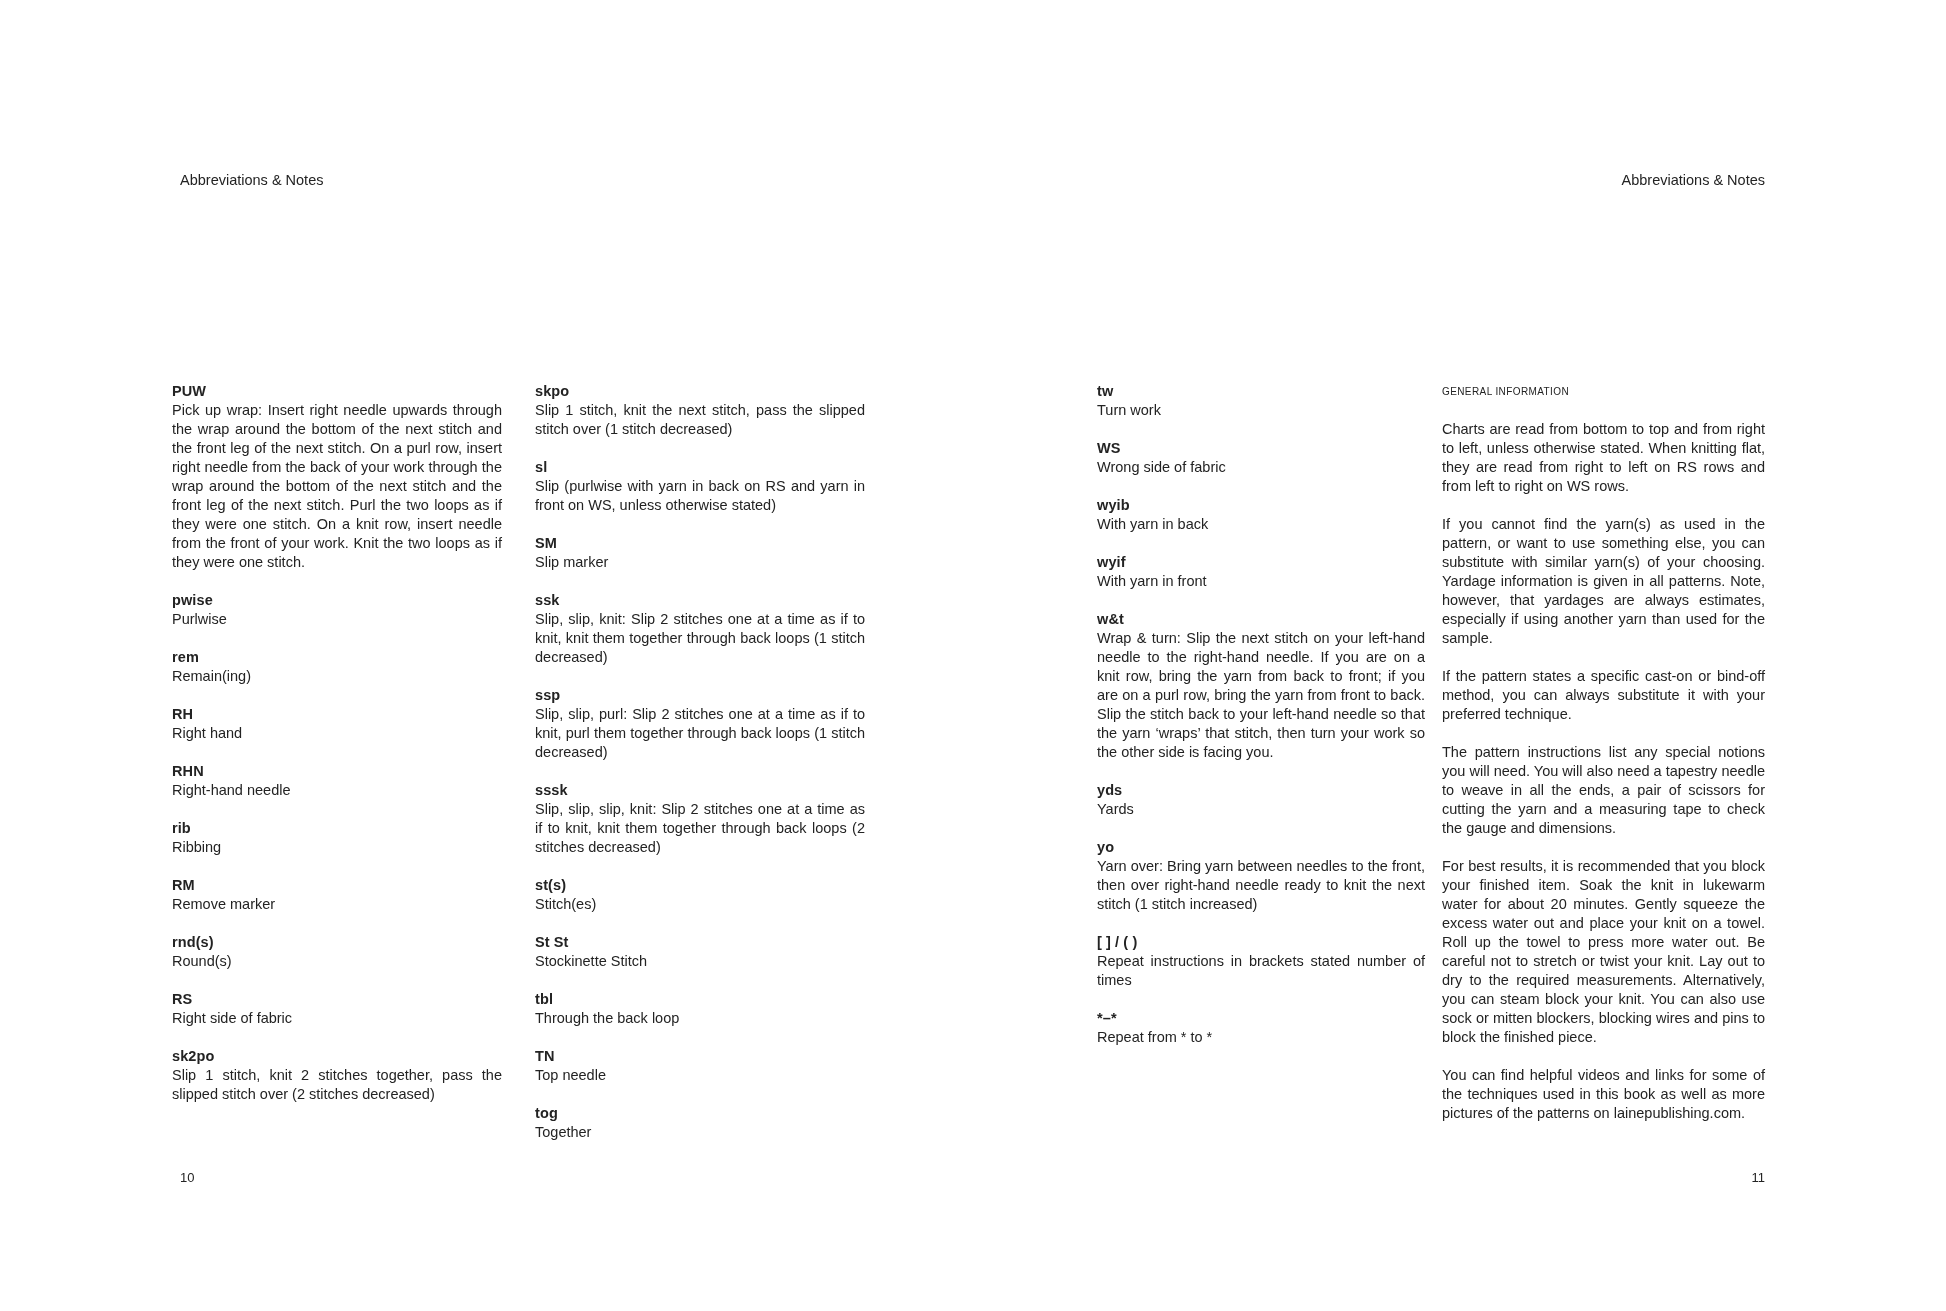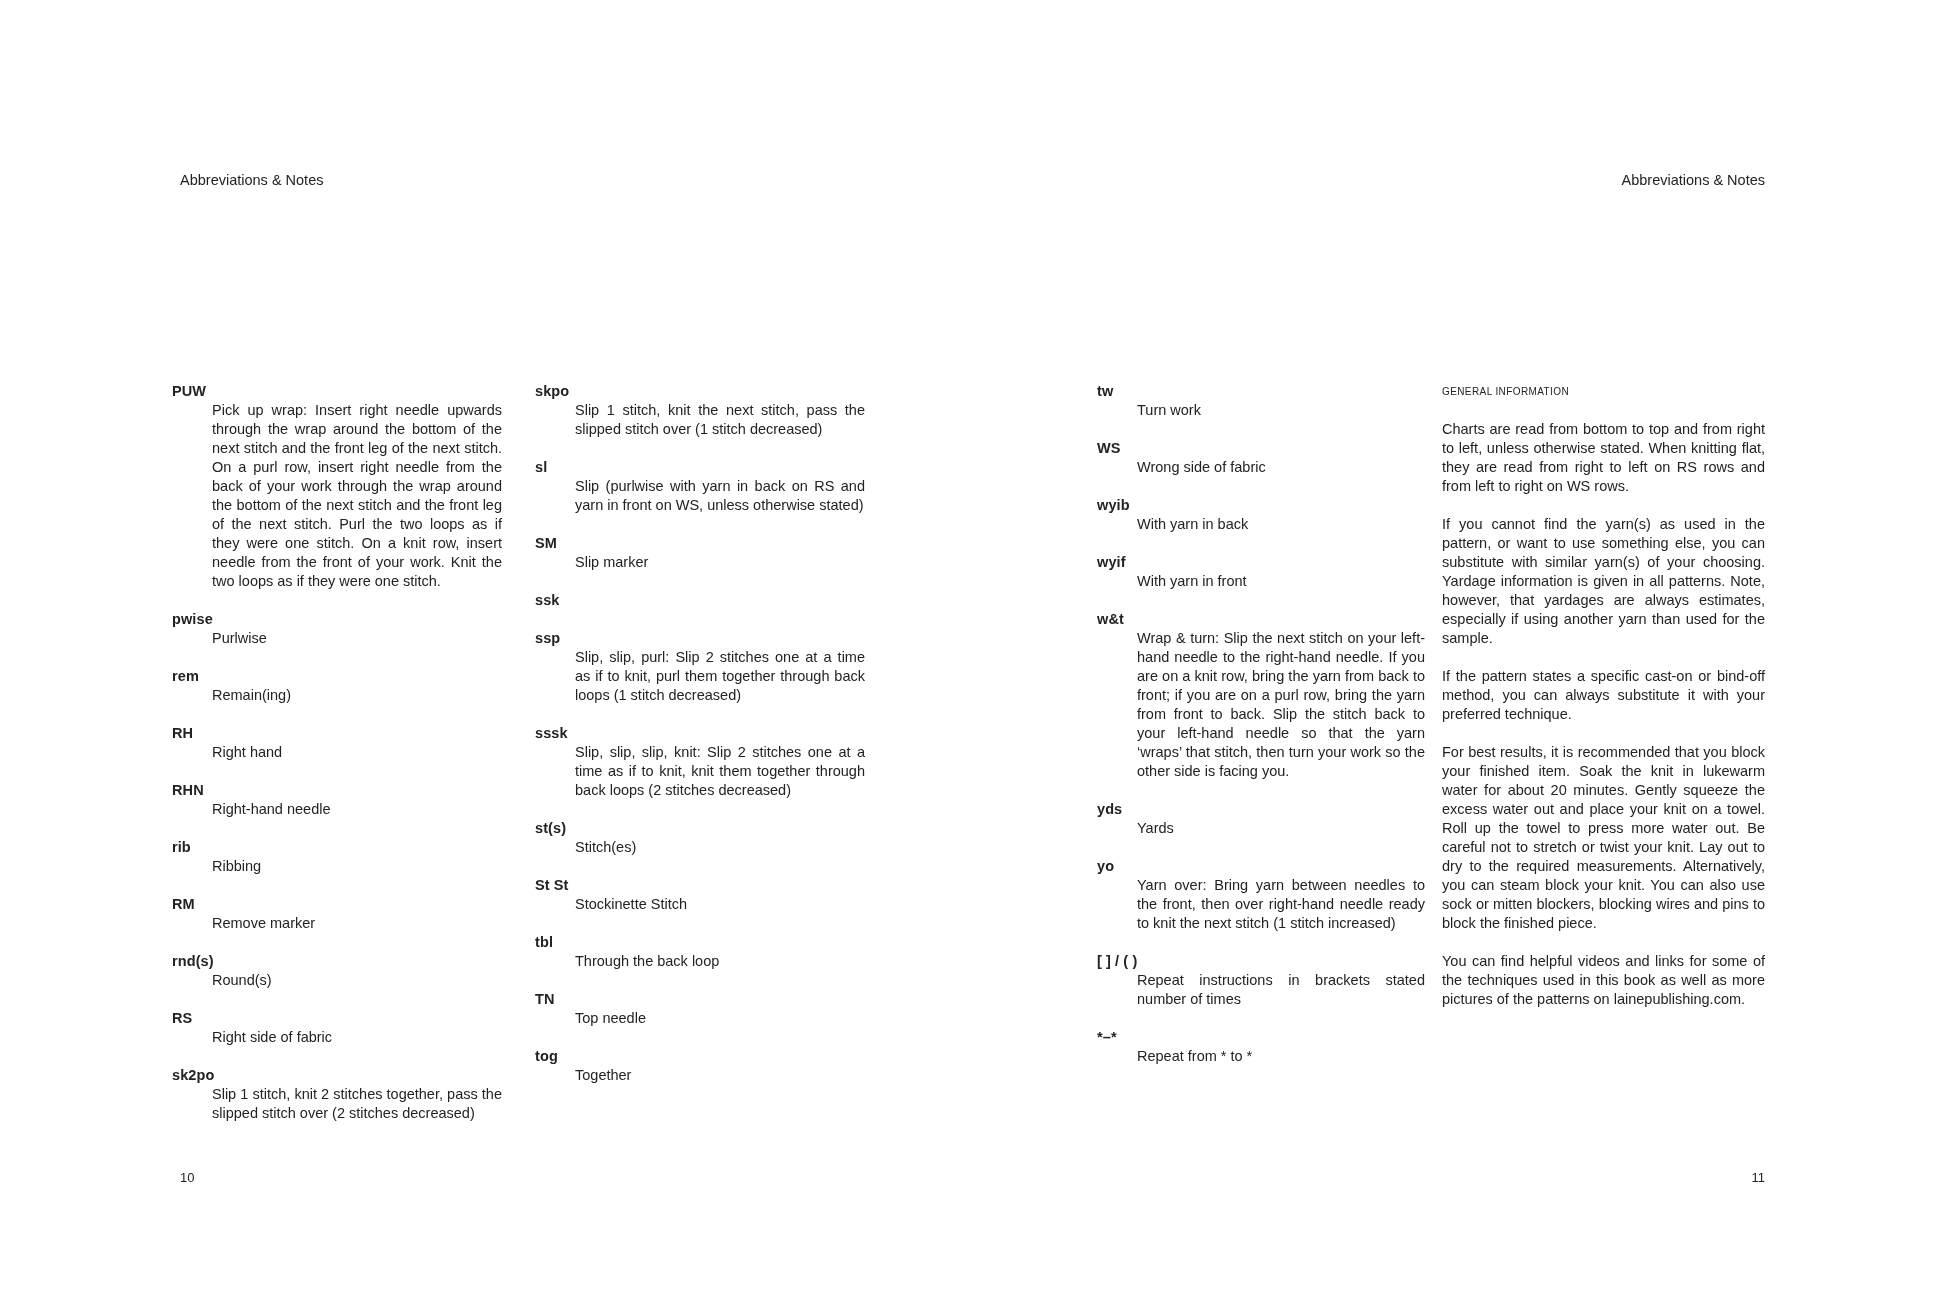--- a/index.html
+++ b/index.html
@@ -37,21 +37,20 @@
   .col-4 { left: 1442px; width: 323px; }
 
   .entry { margin: 0 0 19px 0; }
   .term {
     font-weight: 700;
     letter-spacing: 0.1px;
   }
   .def {
     text-align: justify;
     text-justify: inter-word;
-    margin-left: 40px;
   }
 
   .info-title {
     font-weight: 400;
     font-size: 10px;
     letter-spacing: 0.4px;
     margin: 0 0 19px 0;
   }
   .para {
     margin: 0 0 19px 0;
@@ -143,20 +142,21 @@
         <div class="def">Slip (purlwise with yarn in back on RS and yarn in front on WS, unless otherwise stated)</div>
       </div>
 
       <div class="entry">
         <div class="term">SM</div>
         <div class="def">Slip marker</div>
       </div>
 
       <div class="entry">
         <div class="term">ssk</div>
+        <div class="def">Slip, slip, knit: Slip 2 stitches one at a time as if to knit, knit them together through back loops (1 stitch decreased)</div>
       </div>
 
       <div class="entry">
         <div class="term">ssp</div>
         <div class="def">Slip, slip, purl: Slip 2 stitches one at a time as if to knit, purl them together through back loops (1 stitch decreased)</div>
       </div>
 
       <div class="entry">
         <div class="term">sssk</div>
         <div class="def">Slip, slip, slip, knit: Slip 2 stitches one at a time as if to knit, knit them together through back loops (2 stitches decreased)</div>
@@ -239,20 +239,21 @@
   <section class="col col-4">
     <h2 class="info-title">GENERAL INFORMATION</h2>
     <div>
 
         <p class="para">Charts are read from bottom to top and from right to left, unless otherwise stated. When knitting flat, they are read from right to left on RS rows and from left to right on WS rows.</p>
 
         <p class="para">If you cannot find the yarn(s) as used in the pattern, or want to use something else, you can substitute with similar yarn(s) of your choosing. Yardage information is given in all patterns. Note, however, that yardages are always estimates, especially if using another yarn than used for the sample.</p>
 
         <p class="para">If the pattern states a specific cast-on or bind-off method, you can always substitute it with your preferred technique.</p>
 
+        <p class="para">The pattern instructions list any special notions you will need. You will also need a tapestry needle to weave in all the ends, a pair of scissors for cutting the yarn and a measuring tape to check the gauge and dimensions.</p>
 
         <p class="para">For best results, it is recommended that you block your finished item. Soak the knit in lukewarm water for about 20 minutes. Gently squeeze the excess water out and place your knit on a towel. Roll up the towel to press more water out. Be careful not to stretch or twist your knit. Lay out to dry to the required measurements. Alternatively, you can steam block your knit. You can also use sock or mitten blockers, blocking wires and pins to block the finished piece.</p>
 
         <p class="para">You can find helpful videos and links for some of the techniques used in this book as well as more pictures of the patterns on lainepublishing.com.</p>
       </div>
   </section>
 
   <div class="folio left">10</div>
 
   <div class="folio right">11</div>

